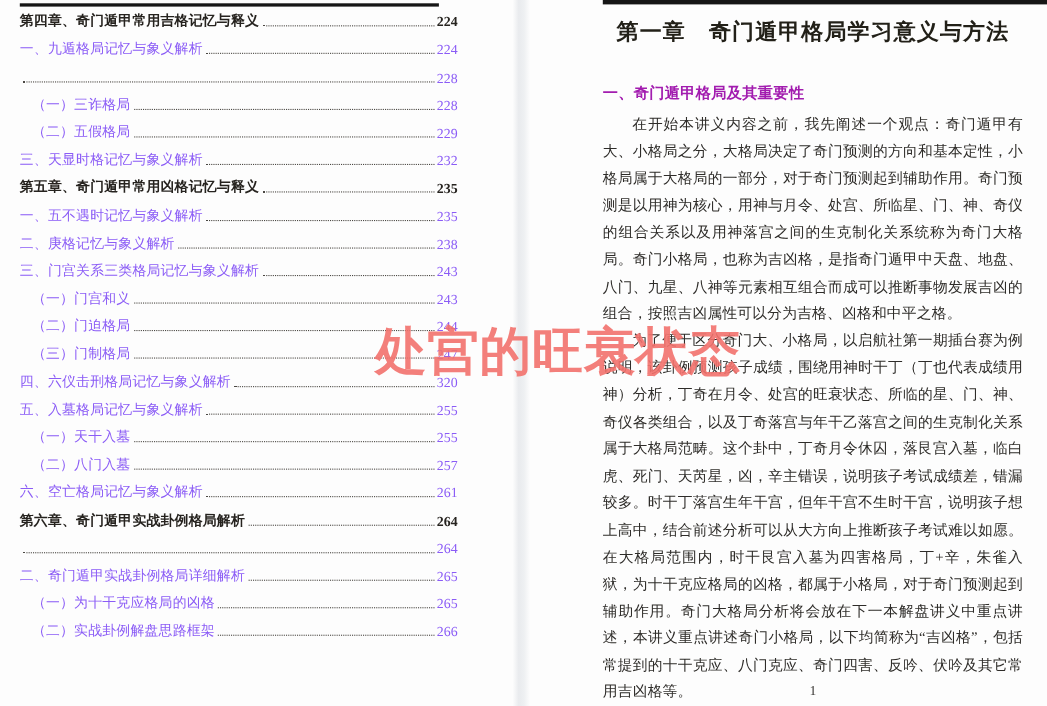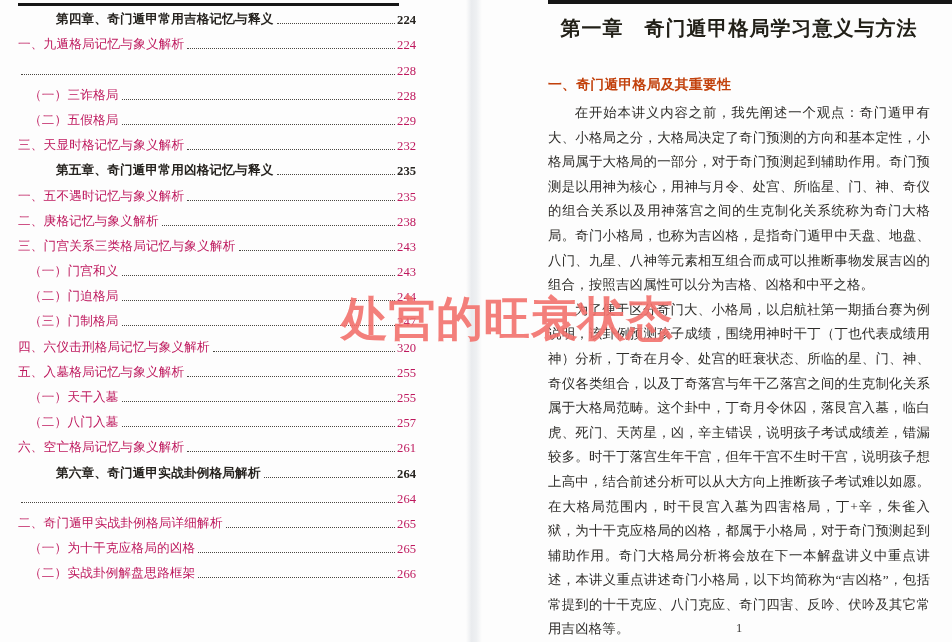--- a/index.html
+++ b/index.html
@@ -32,48 +32,48 @@
   
   .toc {
     position: absolute;
     top: 3px; left: 18px; width: 398px;
   }
   .toc-row {
     display: flex;
     align-items: flex-end;
     height: 25.2px;
     font-size: 12.6px;
-    color: #be185d;
+    color: #8b5cf6;
     white-space: nowrap;
   }
   .toc-row .toc-label { flex: 0 0 auto; letter-spacing: 0.2px; }
   .toc-row .leader {
     flex: 1 1 auto;
     min-width: 16px;
     border-bottom: 1.7px dotted #4a4742;
     margin: 0 2px 4px 3px;
   }
   .toc-row .toc-page { flex: 0 0 auto; font-family: "Liberation Serif", serif; }
-  .toc-row.lvl-chapter { font-weight: bold; color: #26231f; margin-left: 38px; }
+  .toc-row.lvl-chapter { font-weight: bold; color: #26231f; }
   .toc-row.lvl-subsection { padding-left: 11px; }
 
   
   .chapter-title {
     margin-top: 15px;
     text-align: center;
     font-size: 20px;
     font-weight: bold;
     letter-spacing: 1px;
     color: #222018;
   }
   .section-heading {
     margin-top: 34px;
     font-size: 13.8px;
     font-weight: bold;
-    color: #c2410c;
+    color: #a21caf;
     letter-spacing: 0.3px;
   }
   .body-text { margin-top: 7px; }
   .body-para {
     font-size: 13.4px;
     line-height: 24.6px;
     text-align: justify;
     text-justify: inter-character;
     text-indent: 2em;
     color: #2e2c29;

